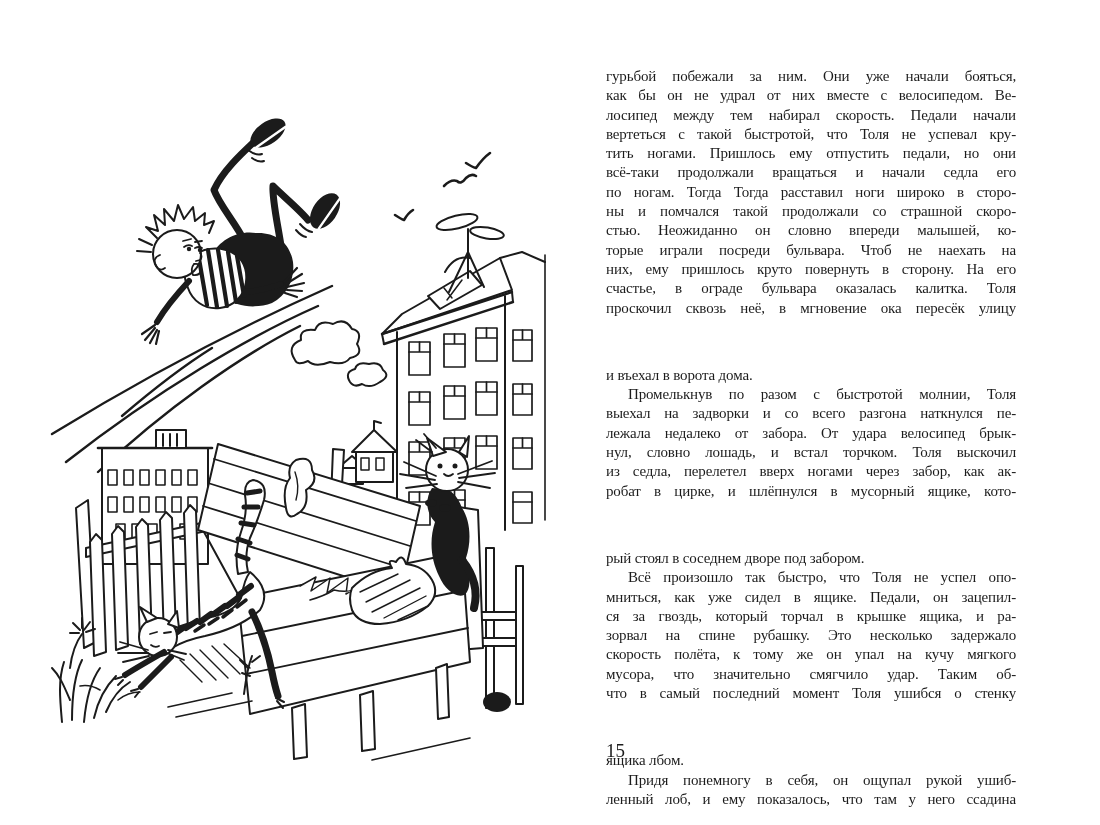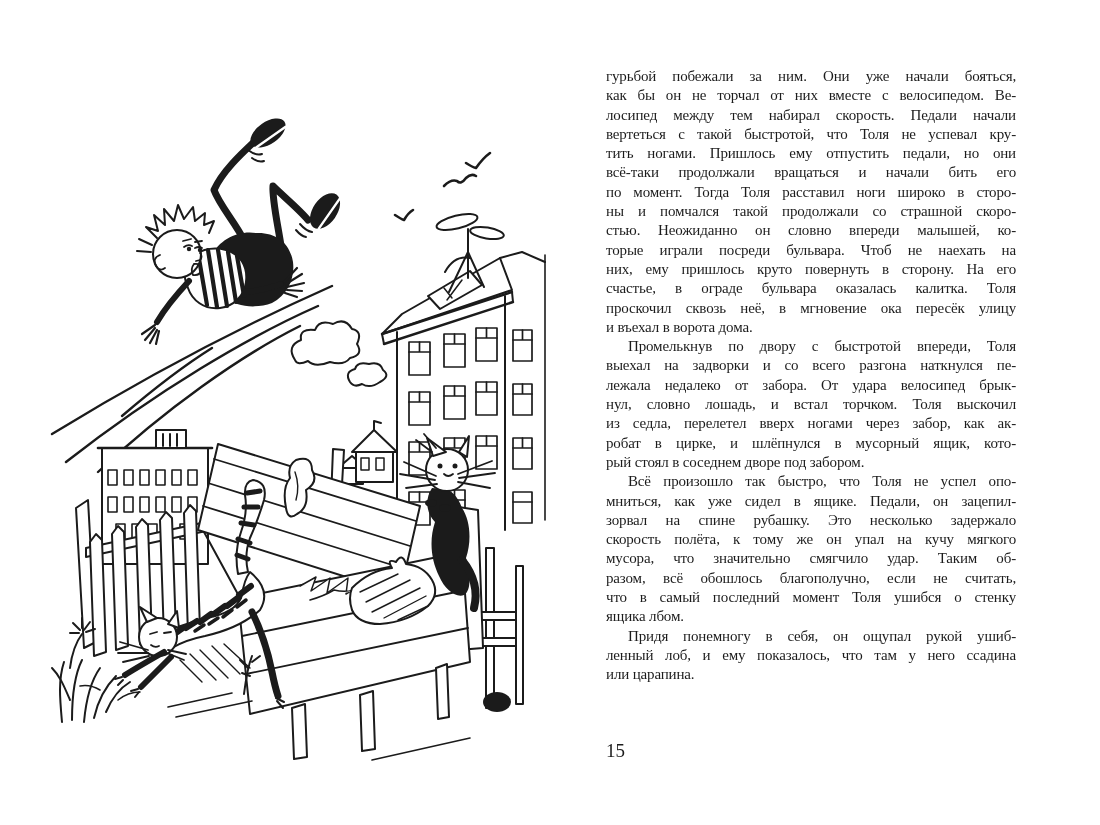--- a/index.html
+++ b/index.html
@@ -7,21 +7,21 @@
     position:relative; width:1072px; height:825px; background:#ffffff;
     overflow:hidden; font-family:Liberation Serif, serif; color:#1b1b1b;
   }
   .illustration-svg { position:absolute; left:0; top:0; }
   .textcol {
     position:absolute; left:606px; top:67px; width:410px;
     font-size:15px; line-height:19.3px; letter-spacing:-0.15px; color:#1c1c1c;
   }
   .para { margin:0; }
   .tl { text-align:justify; text-align-last:justify; height:19.3px; overflow:hidden; }
-  .tl.last { text-align:justify; text-align-last:left; }
+  .tl.last { text-align:justify; text-align-last:left;margin-top:48px; }
   .para.indent .tl:first-child { text-indent:22px; }
   .pagenum {
     position:absolute; left:606px; top:740px; width:410px;
     text-align:left; font-size:19px; color:#1c1c1c;
   }
   svg * { vector-effect:non-scaling-stroke; }
 </style>
 </head>
 <body>
 
@@ -338,50 +338,50 @@
       </g>
 
       <path d="M157,238 L146,227 L158,231 L154,215 L165,225 L164,209 L174,221 L178,205 L184,219 L193,207 L195,221 L205,213 L204,225 L214,221 L209,233" stroke-width="2"></path>
       <path d="M152,245 L139,239 M151,252 L137,251" stroke-width="2"></path>
     </g>
   </svg>
 
   <div class="textcol">
       <div class="para">
         <div class="tl">гурьбой побежали за ним. Они уже начали бояться,</div>
-        <div class="tl">как бы он не торчал от них вместе с велосипедом. Ве-</div>
+        <div class="tl">как бы он не удрал от них вместе с велосипедом. Ве-</div>
         <div class="tl">лосипед между тем набирал скорость. Педали начали</div>
         <div class="tl">вертеться с такой быстротой, что Толя не успевал кру-</div>
         <div class="tl">тить ногами. Пришлось ему отпустить педали, но они</div>
-        <div class="tl">всё-таки продолжали вращаться и начали бить его</div>
-        <div class="tl">по момент. Тогда Толя расставил ноги широко в сторо-</div>
+        <div class="tl">всё-таки продолжали вращаться и начали седла его</div>
+        <div class="tl">по ногам. Тогда Тогда расставил ноги широко в сторо-</div>
         <div class="tl">ны и помчался такой продолжали со страшной скоро-</div>
         <div class="tl">стью. Неожиданно он словно впереди малышей, ко-</div>
         <div class="tl">торые играли посреди бульвара. Чтоб не наехать на</div>
         <div class="tl">них, ему пришлось круто повернуть в сторону. На его</div>
         <div class="tl">счастье, в ограде бульвара оказалась калитка. Толя</div>
         <div class="tl">проскочил сквозь неё, в мгновение ока пересёк улицу</div>
         <div class="tl last">и въехал в ворота дома.</div>
       </div>
       <div class="para indent">
-        <div class="tl">Промелькнув по двору с быстротой впереди, Толя</div>
+        <div class="tl">Промелькнув по разом с быстротой молнии, Толя</div>
         <div class="tl">выехал на задворки и со всего разгона наткнулся пе-</div>
         <div class="tl">лежала недалеко от забора. От удара велосипед брык-</div>
         <div class="tl">нул, словно лошадь, и встал торчком. Толя выскочил</div>
         <div class="tl">из седла, перелетел вверх ногами через забор, как ак-</div>
-        <div class="tl">робат в цирке, и шлёпнулся в мусорный ящик, кото-</div>
+        <div class="tl">робат в цирке, и шлёпнулся в мусорный ящике, кото-</div>
         <div class="tl last">рый стоял в соседнем дворе под забором.</div>
       </div>
       <div class="para indent">
         <div class="tl">Всё произошло так быстро, что Толя не успел опо-</div>
         <div class="tl">мниться, как уже сидел в ящике. Педали, он зацепил-</div>
+        <div class="tl">ся за гвоздь, который торчал в крышке ящика, и ра-</div>
         <div class="tl">зорвал на спине рубашку. Это несколько задержало</div>
         <div class="tl">скорость полёта, к тому же он упал на кучу мягкого</div>
         <div class="tl">мусора, что значительно смягчило удар. Таким об-</div>
-        <div class="tl">разом, всё обошлось благополучно, если не считать,</div>
         <div class="tl">что в самый последний момент Толя ушибся о стенку</div>
         <div class="tl last">ящика лбом.</div>
       </div>
       <div class="para indent">
         <div class="tl">Придя понемногу в себя, он ощупал рукой ушиб-</div>
         <div class="tl">ленный лоб, и ему показалось, что там у него ссадина</div>
         <div class="tl last">или царапина.</div>
       </div>
     </div>
 

